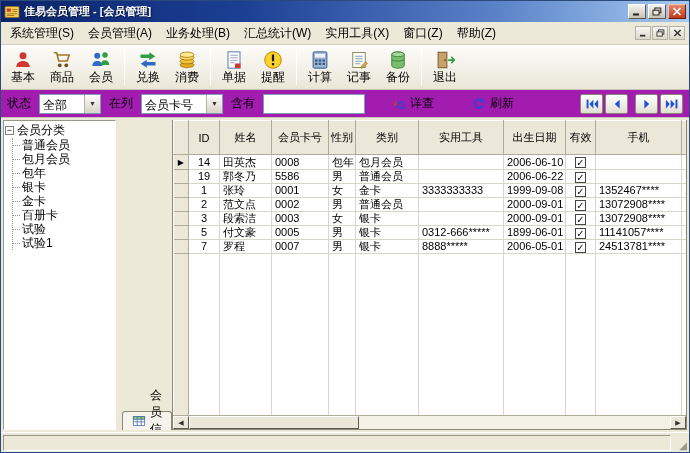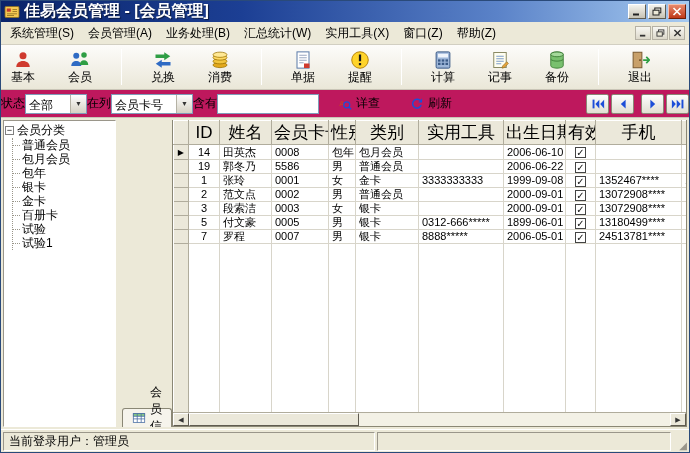--- a/index.html
+++ b/index.html
@@ -5,47 +5,47 @@
   * { margin:0; padding:0; box-sizing:border-box; }
   html,body { width:690px; height:453px; overflow:hidden; }
   body { font-family:"Liberation Sans","DejaVu Sans",sans-serif; font-size:12px; background:#9aa0a8; }
   .window { width:690px; height:453px; display:flex; flex-direction:column; border:1px solid #2a4a7a; background:#ece9d8; }
 
   
   .titlebar { flex:0 0 21px; display:flex; align-items:center; padding:0 3px;
     background:linear-gradient(to right,#0a246a,#1c3f94 35%,#5a82c8 72%,#a6caf0); }
   .app-icon, .app-icon svg { width:16px; height:16px; }
   .app-icon { margin-right:4px; flex:0 0 16px; }
-  .title-text { color:#fff; font-weight:bold; font-size:16px; flex:1; white-space:nowrap; overflow:hidden; text-shadow:1px 1px 1px rgba(0,0,0,.55); }
+  .title-text { color:#fff; font-weight:bold; font-size:11px; flex:1; white-space:nowrap; overflow:hidden; text-shadow:1px 1px 1px rgba(0,0,0,.55); }
   .win-buttons { display:flex; gap:2px; }
   .win-btn { width:18px; height:15px; display:flex; align-items:center; justify-content:center; color:#222; cursor:pointer;
     background:linear-gradient(#f4f3ee,#c6c2b4); border:1px solid #fff; border-right-color:#5f5b50; border-bottom-color:#5f5b50; }
   .win-btn svg { width:10px; height:9px; }
   .win-btn.close { background:linear-gradient(#e8886b,#bf3a1a); color:#fff; border-color:#f3c0ae; border-right-color:#6e1e08; border-bottom-color:#6e1e08; }
 
   
   .menubar { flex:0 0 21px; display:flex; align-items:center; background:#ece9d8; border-bottom:1px solid #d2cfc2; padding:0 2px; }
   .menu-items { display:flex; flex:1; }
   .menu-item { padding:3px 7px 2px; cursor:default; white-space:nowrap; }
   .mdi-controls { display:flex; gap:1px; padding-right:2px; }
   .mdi-btn { width:16px; height:14px; display:flex; align-items:center; justify-content:center; color:#333;
     border:1px solid #b5b1a4; background:linear-gradient(#f7f6f2,#dcd8ca); cursor:pointer; }
   .mdi-btn svg { width:9px; height:8px; }
 
   
-  .toolbar { flex:0 0 45px; display:flex; align-items:center; padding:1px 3px; gap:19px;
+  .toolbar { flex:0 0 45px; display:flex; align-items:center; padding:1px 3px; gap:1px;
     background:linear-gradient(#fdfcfa,#eae7d8); border-bottom:1px solid #c9c5b6; }
   .tool-btn { width:38px; height:41px; display:flex; flex-direction:column; align-items:center; justify-content:center; gap:1px;
     border:1px solid transparent; cursor:pointer; }
   .tool-btn .icon, .tool-btn .icon svg { width:20px; height:20px; }
   .tool-label { font-size:12px; line-height:13px; white-space:nowrap; }
   .tool-sep { width:1px; height:36px; background:#c2beaf; border-right:1px solid #fff; margin:0 3px; flex:0 0 auto; }
 
   
-  .filterbar { flex:0 0 28px; display:flex; align-items:center; background:#be185d; border-bottom:1px solid #c9c5b6; padding:0 0; gap:0; }
+  .filterbar { flex:0 0 28px; display:flex; align-items:center; background:#a21caf; border-bottom:1px solid #c9c5b6; padding:0 6px; gap:8px; }
   .fl-label { white-space:nowrap; }
   .combo { display:flex; height:20px; border:1px solid #7f9db9; background:#fff; align-items:stretch; }
   .combo-text { padding:2px 3px; white-space:nowrap; overflow:hidden; }
   .combo-btn { width:16px; background:linear-gradient(#fdfdfd,#d6d2c4); border-left:1px solid #b5b2a5; display:flex; align-items:center; justify-content:center; font-size:7px; color:#333; cursor:pointer; }
   .text-input { width:102px; height:20px; border:1px solid #7f9db9; background:#fff; font:12px "Liberation Sans","DejaVu Sans",sans-serif; padding:0 3px; }
   .btn { display:flex; align-items:center; gap:4px; height:22px; padding:0 8px; border:1px solid #8a8775; border-radius:2px;
     background:linear-gradient(#fefefe,#e2dfd2); font:12px "Liberation Sans","DejaVu Sans",sans-serif; cursor:pointer; }
   .btn .icon, .btn .icon svg { width:14px; height:14px; }
   .btn-find { background:linear-gradient(#ffe3aa,#f2ab42); border-color:#bb8026; margin-left:22px; }
   .flat-btn { border-color:transparent; background:transparent; }
@@ -68,22 +68,22 @@
   .main { flex:1; display:flex; flex-direction:row; overflow:hidden; }
 
   .tabstrip { flex:0 0 20px; display:flex; align-items:flex-end; padding-left:2px; }
   .tab { display:flex; align-items:center; gap:4px; height:19px; padding:0 9px; background:#f6f4ec;
     border:1px solid #8a8775; border-bottom:none; border-radius:3px 3px 0 0; position:relative; z-index:2; cursor:pointer; }
   .tab .icon, .tab .icon svg { width:14px; height:14px; }
 
   .grid-wrap { flex:1; border:1px solid #8a8775; background:#fff; display:flex; flex-direction:column; overflow:hidden; margin-top:-1px; }
   .grid-body { flex:1; overflow:hidden; }
   table.grid { width:100%; height:100%; border-collapse:collapse; table-layout:fixed; font-size:11px; }
-  .grid th { height:24px; background:#ebe8da; border-right:1px solid #b0ac9c; border-bottom:1px solid #b0ac9c;
-    border-top:1px solid #fff; border-left:1px solid #fff; font-weight:normal; font-size:17px; padding:0 2px; white-space:nowrap; overflow:hidden; }
+  .grid th { height:34px; background:#ebe8da; border-right:1px solid #b0ac9c; border-bottom:1px solid #b0ac9c;
+    border-top:1px solid #fff; border-left:1px solid #fff; font-weight:normal; font-size:11px; padding:0 2px; white-space:nowrap; overflow:hidden; }
   .grid tr { height:14px; }
   .grid td { border-right:1px solid #d8d5ca; border-bottom:1px solid #d8d5ca; padding:0 3px; white-space:nowrap; overflow:hidden; line-height:13px; }
   .grid td.sel { background:#ebe8da; border-right:1px solid #b0ac9c; border-bottom:1px solid #b0ac9c; text-align:center; padding:0; }
   .grid td.num { text-align:center; }
   .grid td.center { text-align:center; }
   .grid tr.filler { height:auto; }
   .grid tr.filler td { border-bottom:none; }
   .cur { font-size:8px; color:#000; }
   .checkbox { display:inline-block; width:11px; height:11px; border:1px solid #444; background:#fff; line-height:9px; font-size:10px; text-align:center; vertical-align:middle; color:#111; }
 
@@ -179,20 +179,30 @@
 
   <div class="toolbar" id="toolbar">
       <div class="tool-btn">
         <span class="icon">
           <svg viewBox="0 0 16 16">
             <circle cx="8" cy="4.6" r="2.8" fill="#cf3a2e"></circle>
             <path d="M2.6 13.6c0-3.1 2.4-4.8 5.4-4.8s5.4 1.7 5.4 4.8z" fill="#cf3a2e"></path>
           </svg>
         </span>
         <span class="tool-label">基本</span>
+      </div>
+      <div class="tool-btn">
+        <span class="icon">
+          <svg viewBox="0 0 16 16">
+            <path d="M1.5 2.2h2.2l1.7 6.6h6.8l1.5-4.8H4.3" fill="none" stroke="#a5772a" stroke-width="1.3"></path>
+            <circle cx="6.2" cy="12.2" r="1.5" fill="#6d4e14"></circle>
+            <circle cx="11.4" cy="12.2" r="1.5" fill="#6d4e14"></circle>
+          </svg>
+        </span>
+        <span class="tool-label">商品</span>
       </div>
       <div class="tool-btn">
         <span class="icon">
           <svg viewBox="0 0 16 16">
             <circle cx="5" cy="4.6" r="2.4" fill="#2f6bc4"></circle>
             <path d="M1 12.8c0-2.7 1.8-4.1 4-4.1s4 1.4 4 4.1z" fill="#2f6bc4"></path>
             <circle cx="11.2" cy="4" r="2.2" fill="#2f9e44"></circle>
             <path d="M7.8 12c0-2.4 1.5-3.8 3.4-3.8s3.4 1.4 3.4 3.8z" fill="#2f9e44"></path>
           </svg>
         </span>
@@ -519,21 +529,21 @@
                 <tr>
                   <td class="sel"></td>
                   <td class="num">5</td>
                   <td>付文豪</td>
                   <td>0005</td>
                   <td>男</td>
                   <td>银卡</td>
                   <td>0312-666*****</td>
                   <td>1899-06-01</td>
                   <td class="center"><span class="checkbox">✓</span></td>
-                  <td>13180499****</td>
+                  <td>11141057****</td>
                   <td></td>
                   <td></td>
                 </tr>
                 <tr>
                   <td class="sel"></td>
                   <td class="num">7</td>
                   <td>罗程</td>
                   <td>0007</td>
                   <td>男</td>
                   <td>银卡</td>
@@ -565,20 +575,17 @@
           <span class="scroll-btn">◀</span>
           <span class="scroll-thumb"></span>
           <span class="scroll-track"></span>
           <span class="scroll-btn">▶</span>
         </div>
       </div>
     </div>
   </div>
 
   <div class="statusbar">
-    <div class="status-panel p1">
-      <span>当前登录用户：管理员</span>
-    </div>
     <div class="status-panel p2"></div>
     <div class="grip">◢</div>
   </div>
 
 </div>
 
 </body></html>

